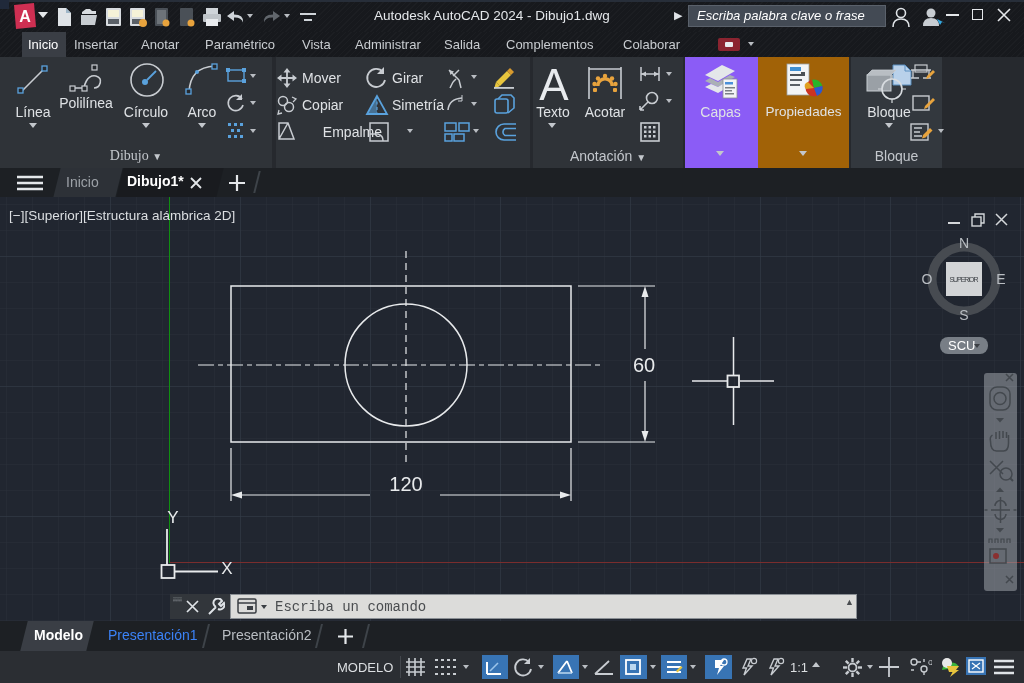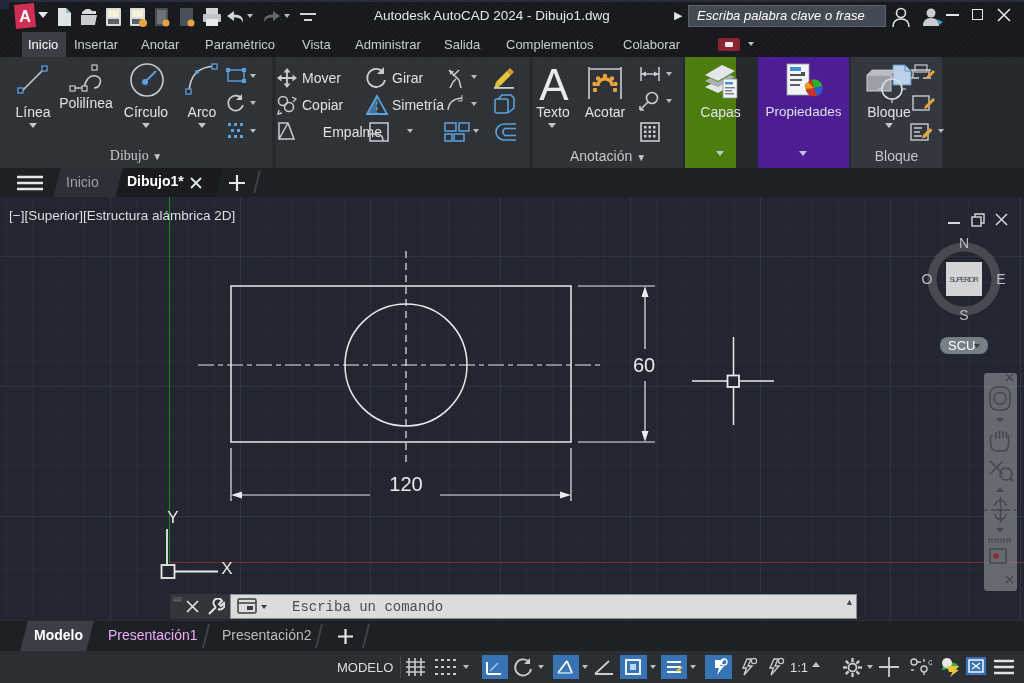--- a/index.html
+++ b/index.html
@@ -292,36 +292,36 @@
           <rect x="9.5" y="9.5" width="2.5" height="2.5"></rect>
           <rect x="14" y="9.5" width="2.5" height="2.5"></rect>
         <rect x="5" y="14" width="2.5" height="2.5"></rect>
           <rect x="9.5" y="14" width="2.5" height="2.5"></rect>
           <rect x="14" y="14" width="2.5" height="2.5"></rect>
       </g>
     </svg>
     <div class="plabel" style="bottom:4px;"><span>Anotación</span> <span style="font-size:10px;">▼</span></div>
   </div>
 
-  <div class="panel" style="left:685px;width:51px;background:#4d7c0f;">
+  <div class="panel" style="left:685px;width:73px;background:#8b5cf6;">
     <svg class="abs" style="left:17px;top:5px" width="38" height="38" viewBox="0 0 38 38">
       <polygon points="3,13 20,3 33,9 16,19" fill="#e4e7ea"></polygon>
       <polygon points="3,19 16,25 33,15 28,13 16,20 8,16" fill="#aab0b6"></polygon>
       <polygon points="3,25 16,31 33,21 27,18 16,25 9,22" fill="#e4e7ea"></polygon>
       <rect x="21" y="17" width="14" height="19" fill="#f2f4f6" stroke="#8a9096" stroke-width="0.8"></rect>
       <rect x="23" y="20" width="8" height="2.5" fill="#4a90d9"></rect>
       <rect x="23" y="25" width="10" height="1.5" fill="#7a8086"></rect>
       <rect x="23" y="28" width="7" height="1.5" fill="#7a8086"></rect>
       <rect x="23" y="31" width="9" height="1.5" fill="#7a8086"></rect>
     </svg>
     <div class="btnlabel" style="left:0;top:47px;width:71px;">Capas</div>
     <div class="caret" style="left:31px;top:94px"></div>
   </div>
 
-  <div class="panel" style="left:758px;width:91px;background:#4c1d95;">
+  <div class="panel" style="left:758px;width:91px;background:#a16207;">
     <svg class="abs" style="left:28px;top:6px" width="38" height="38" viewBox="0 0 38 38">
       <rect x="1" y="1" width="22" height="31" fill="#f2f4f6" stroke="#9aa0a6" stroke-width="0.8"></rect>
       <rect x="4" y="4" width="11" height="4" fill="#3f8fd2"></rect>
       <rect x="4" y="11" width="14" height="2" fill="#4a5056"></rect>
       <rect x="15" y="9" width="4" height="4" fill="#4a5056"></rect>
       <rect x="4" y="16" width="12" height="2" fill="#5a6067"></rect>
       <rect x="4" y="21" width="10" height="2" fill="#5a6067"></rect>
       <circle cx="28" cy="25" r="8.5" fill="#cc3322"></circle>
       <path d="M28 25 L26 16.7 A8.5 8.5 0 0 1 36.4 23 z" fill="#28b428"></path>
       <path d="M28 25 L36.4 23 A8.5 8.5 0 0 1 31 33 z" fill="#2a5ad2"></path>
@@ -494,29 +494,29 @@
     <svg class="abs" style="left:37px;top:4px" width="18" height="18" viewBox="0 0 18 18">
       <path d="M2 16 L9 9 M9 9 a4.5 4.5 0 1 1 6 -6 l-3 3 2 2 3 -3 a4.5 4.5 0 0 1 -6 6" fill="none" stroke="#dfe3e7" stroke-width="2"></path>
     </svg>
     <div class="abs" style="left:60px;top:0;width:627px;height:25px;background:#dcdcda;border:1px solid #8a8f94;">
       <svg class="abs" style="left:6px;top:3px" width="20" height="17" viewBox="0 0 20 17">
         <rect x="1" y="1" width="18" height="14" rx="1.5" fill="none" stroke="#3a3e43" stroke-width="1.5"></rect>
         <path d="M1 5 h18" stroke="#3a3e43" stroke-width="1.5"></path>
         <rect x="10" y="8" width="6" height="4" fill="#3a3e43"></rect>
       </svg>
       <div class="caret2" style="left:30px;top:10px;border-top-color:#3a3e43;"></div>
-      <div class="abs" style="left:44px;top:4px;color:#4a4d50;font-size:14px;font-family:'Liberation Mono',monospace;margin-left:17px;">Escriba un comando</div>
+      <div class="abs" style="left:44px;top:4px;color:#4a4d50;font-size:14px;font-family:'Liberation Mono',monospace;">Escriba un comando</div>
       <div class="abs" style="right:2px;top:2px;color:#4a4d50;font-size:9px;">▲</div>
     </div>
   </div>
 </div>
 <div id="layouttabs">
   <div class="abs" style="left:24px;top:0;width:66px;height:30px;background:#3a3e45;transform:skewX(-14deg);"></div>
   <div class="abs" style="left:34px;top:6px;color:#fff;font-size:14px;font-weight:bold;">Modelo</div>
-  <div class="abs" style="left:108px;top:6px;color:#f0abfc;font-size:14px;">Presentación1</div>
+  <div class="abs" style="left:108px;top:6px;color:#3b82f6;font-size:14px;">Presentación1</div>
   <div class="abs" style="left:205px;top:3px;width:2px;height:24px;background:#3e4349;transform:skewX(-14deg);"></div>
   <div class="abs" style="left:222px;top:6px;color:#b9bdc2;font-size:14px;">Presentación2</div>
   <div class="abs" style="left:318px;top:3px;width:2px;height:24px;background:#3e4349;transform:skewX(-14deg);"></div>
   <svg class="abs" style="left:337px;top:7px" width="17" height="17" viewBox="0 0 17 17">
       <path d="M8.5 1 v15 M1 8.5 h15" stroke="#e4e7ea" stroke-width="2.2"></path>
     </svg>
   <div class="abs" style="left:365px;top:3px;width:2px;height:24px;background:#3e4349;transform:skewX(-14deg);"></div>
 </div>
 <div id="statusbar">
   <div class="abs" style="left:337px;top:9px;color:#dcdfe2;font-size:13px;">MODELO</div>

